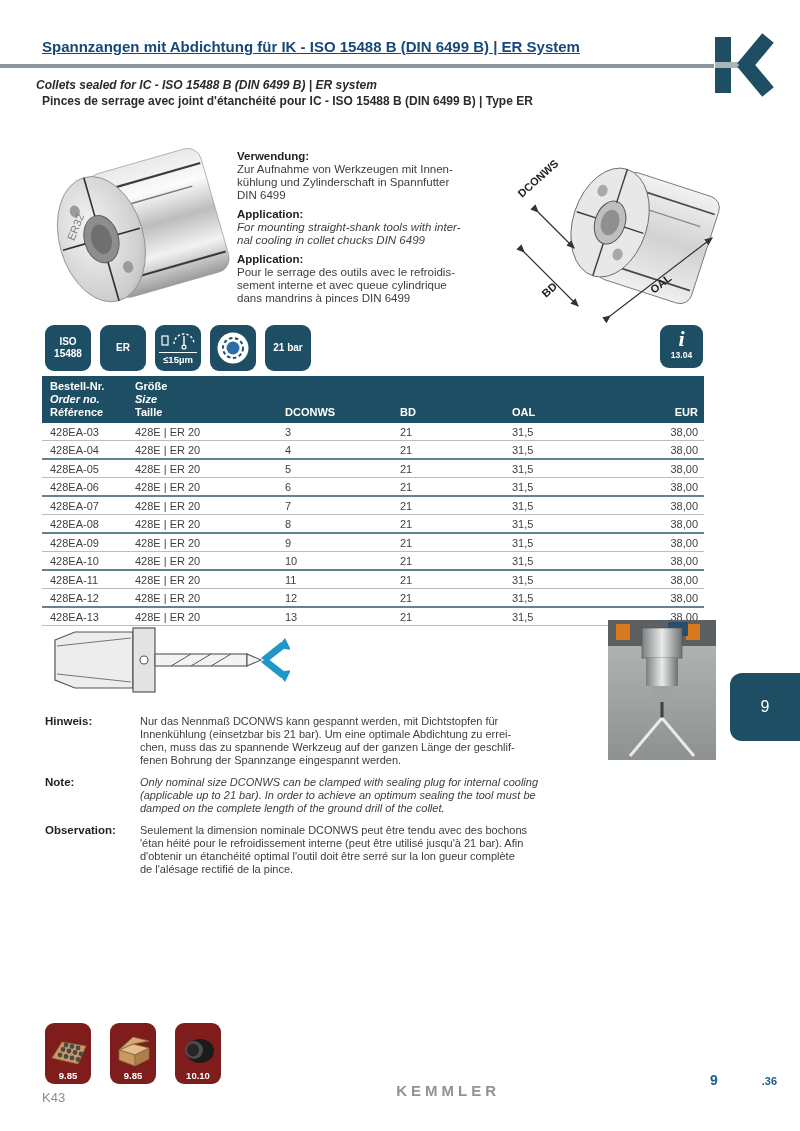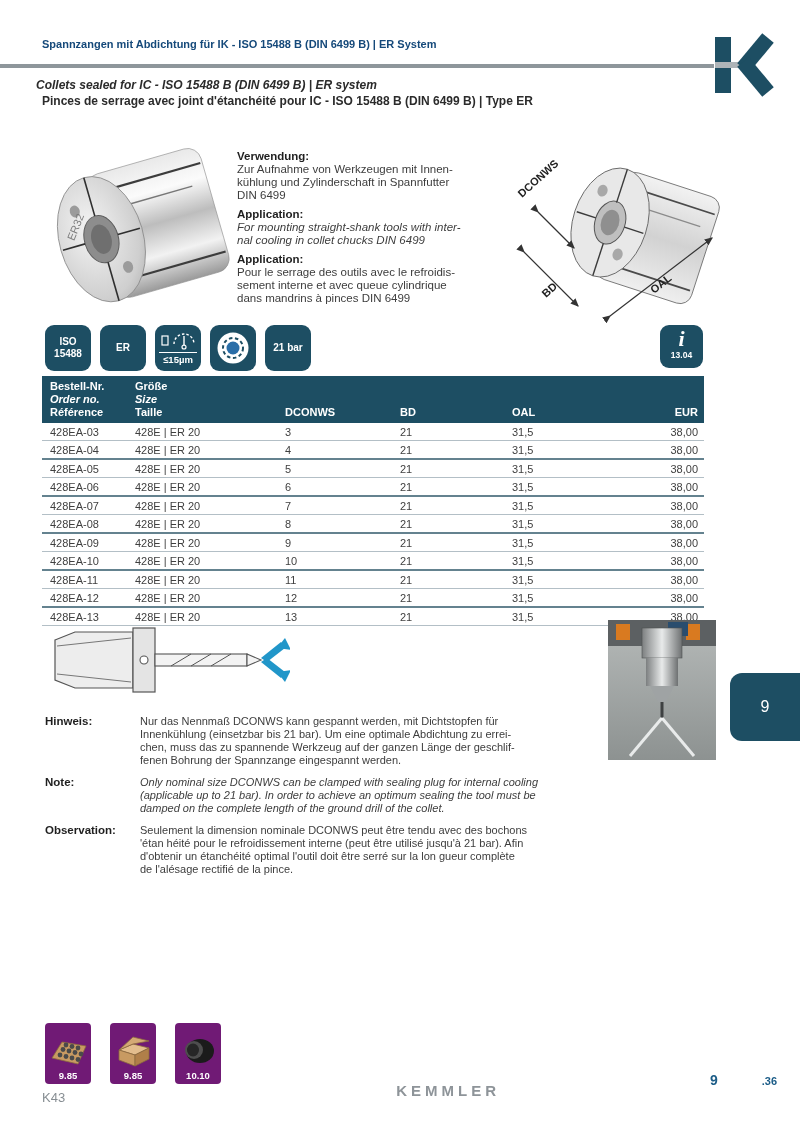--- a/index.html
+++ b/index.html
@@ -1,20 +1,20 @@
 <!DOCTYPE html>
 <html><head>
 <meta charset="utf-8">
 <style>
   html,body { margin:0; padding:0; background:#ffffff; }
   .page { position:relative; width:800px; height:1131px; background:#fff; overflow:hidden;
           font-family:"Liberation Sans", sans-serif; color:#3d3d3d; }
 
   
-  .title { position:absolute; left:42px; top:38px; width:660px; font-size:11px; font-weight:bold; color:#15497a; }
+  .title { position:absolute; left:42px; top:38px; width:660px; font-size:15px; font-weight:bold; color:#15497a;text-decoration:underline; }
   .hrule { position:absolute; left:0; top:64px; width:714px; height:4px; background:#8e969b; }
   .sub-en { position:absolute; left:36px; top:78px; font-size:12px; font-weight:bold; font-style:italic; color:#2b2b2b; }
   .sub-fr { position:absolute; left:42px; top:94px; font-size:12px; font-weight:bold; color:#2b2b2b; }
   .klogo { position:absolute; left:713px; top:33px; }
 
   
   .usage { position:absolute; left:237px; top:150px; width:300px; font-size:11.5px; line-height:13px; color:#3d3d3d; }
   .usage .lbl { font-weight:bold; color:#1f1f1f; }
   .usage .it { font-style:italic; }
   .lines { white-space:pre-line; }
@@ -52,21 +52,21 @@
   .note-block { position:absolute; left:45px; width:560px; font-size:11px; line-height:13px; }
   .note-block .nlabel { position:absolute; left:0; top:0; font-weight:bold; color:#1f1f1f; font-size:11.5px; }
   .note-block .ntext { position:absolute; left:95px; top:0; width:452px; color:#3d3d3d; }
   .note-block .ntext.it { font-style:italic; }
 
   
   .side-tab { position:absolute; right:0; top:673px; width:70px; height:68px; background:#1d4e63;
               border-radius:12px 0 0 12px; color:#fff; display:flex; align-items:center; justify-content:center;
               font-size:16px; }
   .tiles { position:absolute; left:45px; top:1023px; display:flex; gap:19px; }
-  .tile { width:46px; height:61px; border-radius:4px; background:#701a75; display:flex; flex-direction:column;
+  .tile { width:46px; height:61px; border-radius:9px; background:#7f1d1d; display:flex; flex-direction:column;
           align-items:center; justify-content:flex-end; padding-bottom:3px; box-sizing:border-box; }
   .tile .tlabel { color:#fff; font-size:9.5px; font-weight:bold; margin-top:2px; }
   .footer-k43 { position:absolute; left:42px; top:1090px; font-size:13px; color:#878e93; }
   .brand { position:absolute; left:300px; top:1082px; width:200px; text-align:right; font-size:15px;
            font-weight:800; letter-spacing:4px; color:#8e9499; }
   .pageref { position:absolute; left:710px; top:1071px; color:#1b5c87; font-weight:bold; }
   .pageref .big { font-size:14px; } .pageref .small { font-size:11px;padding-left:44px; }
 </style>
 </head>
 <body>

